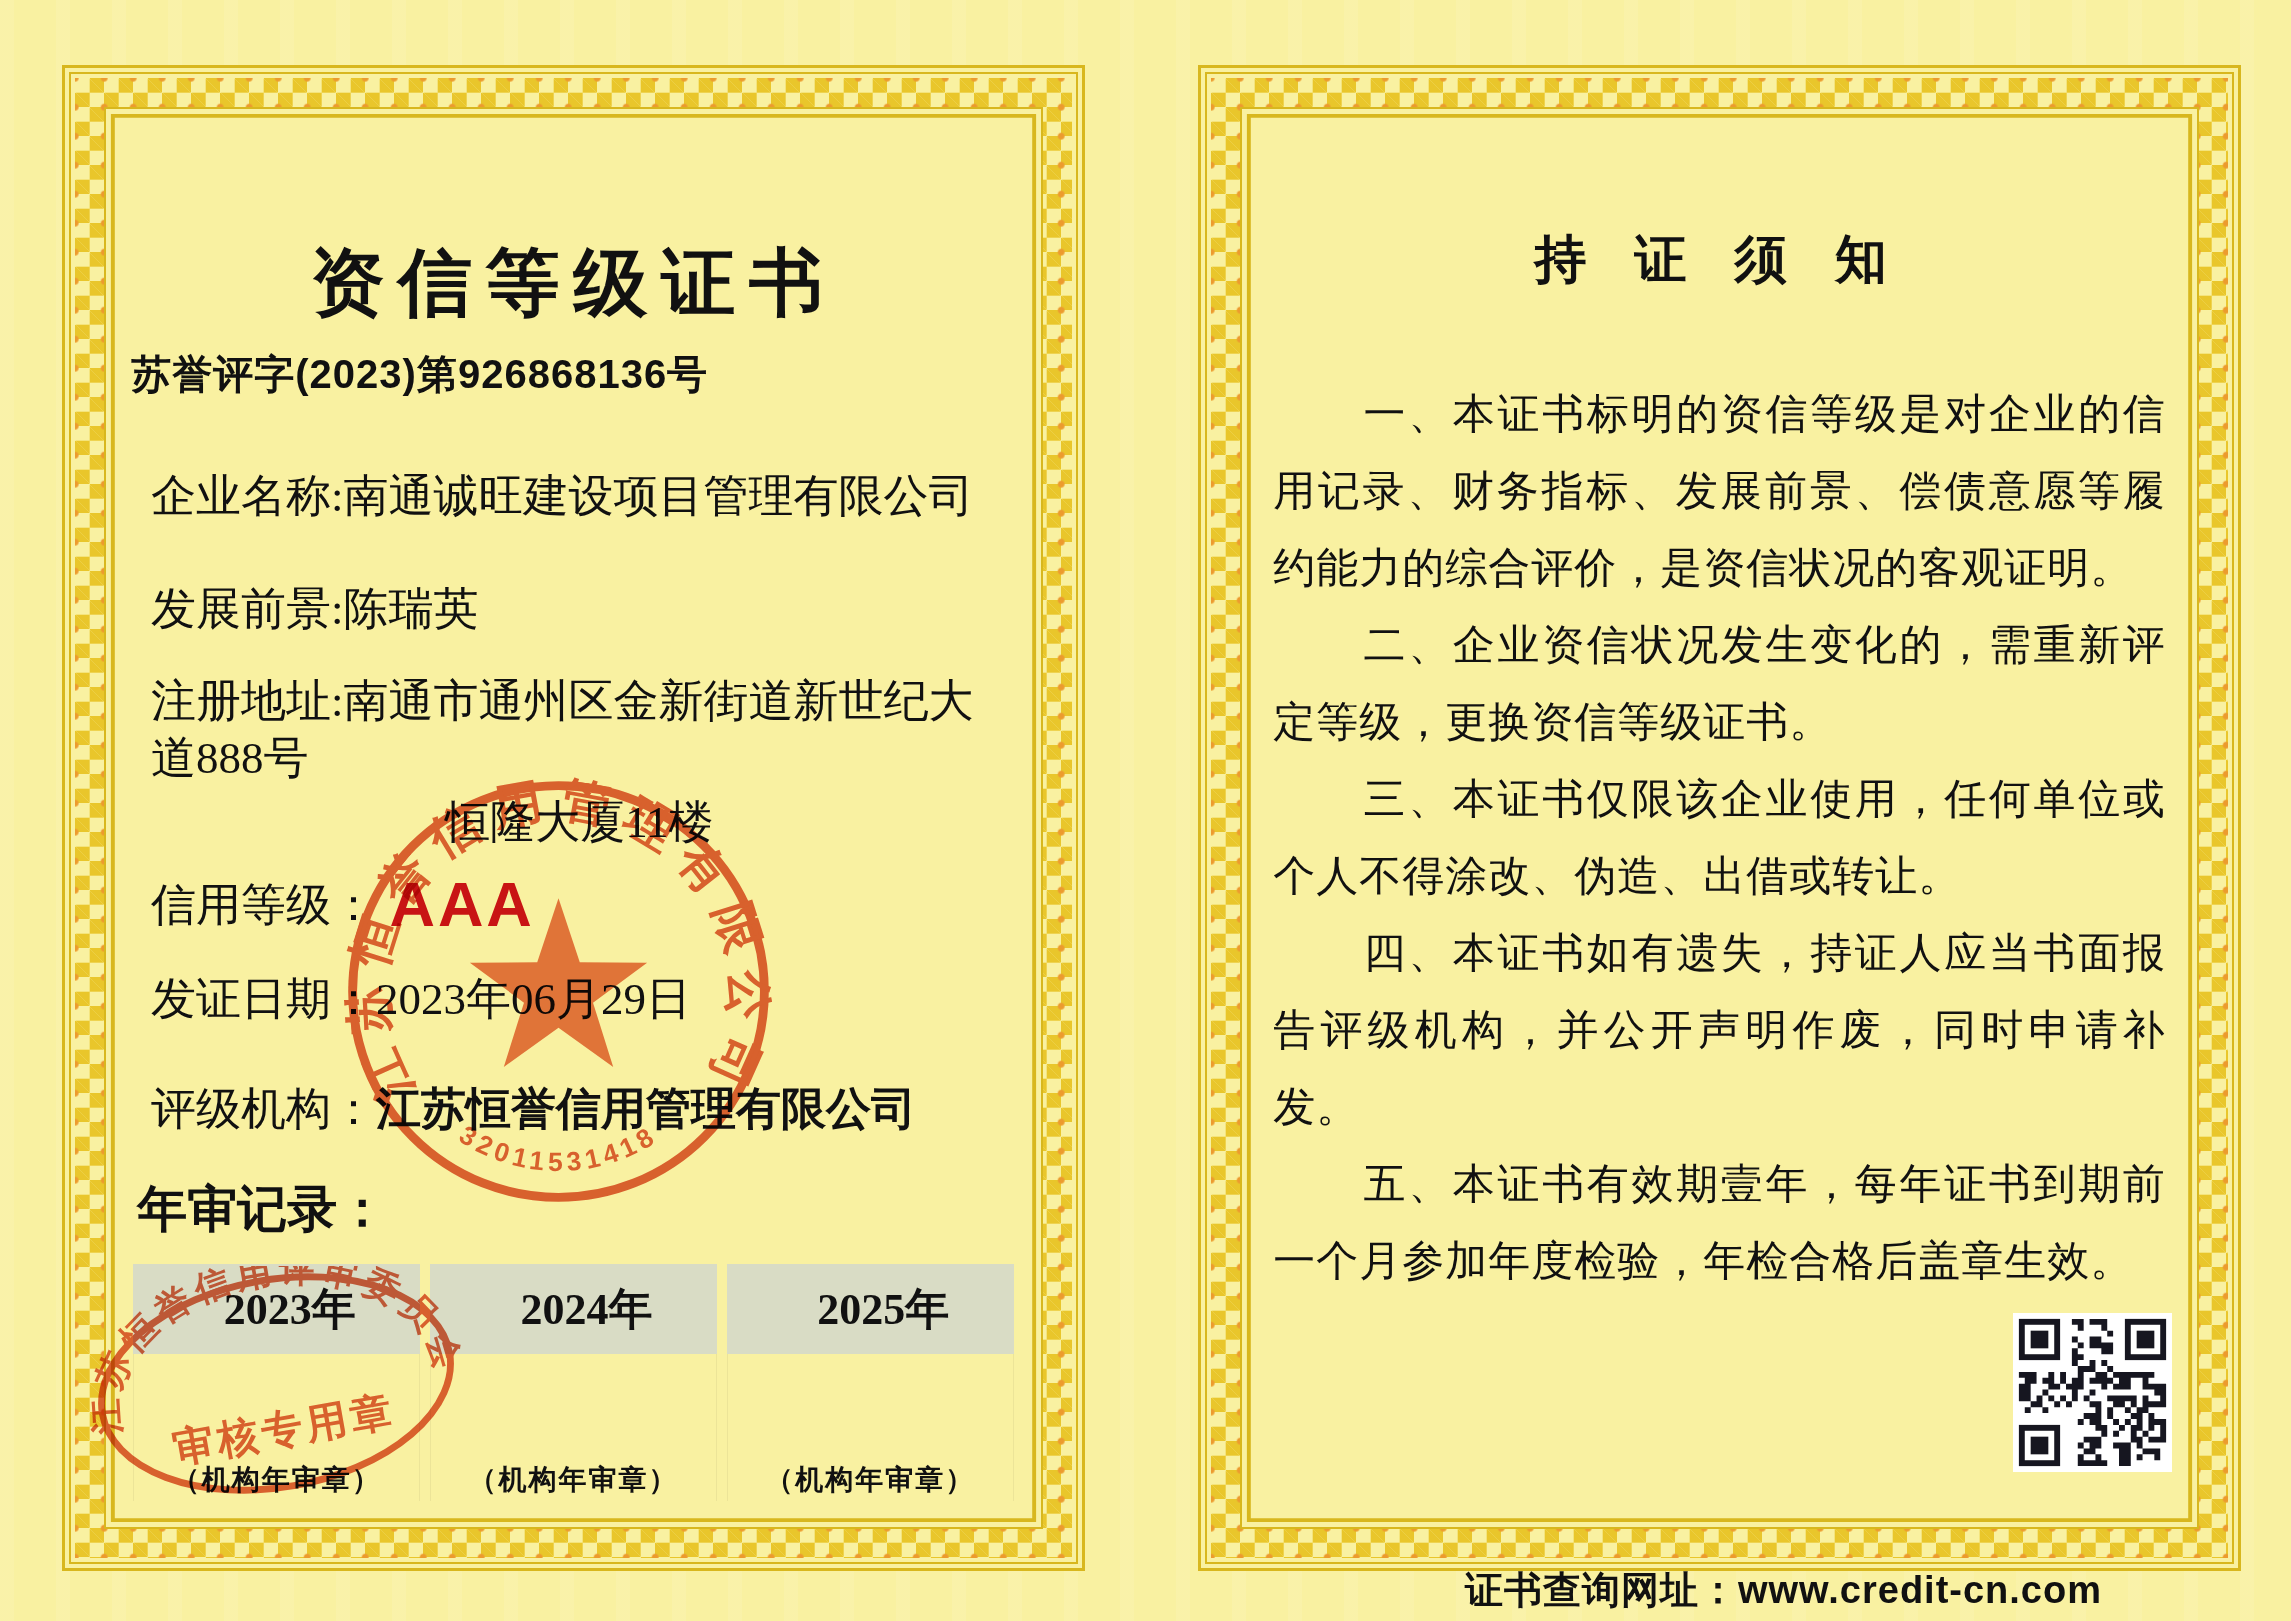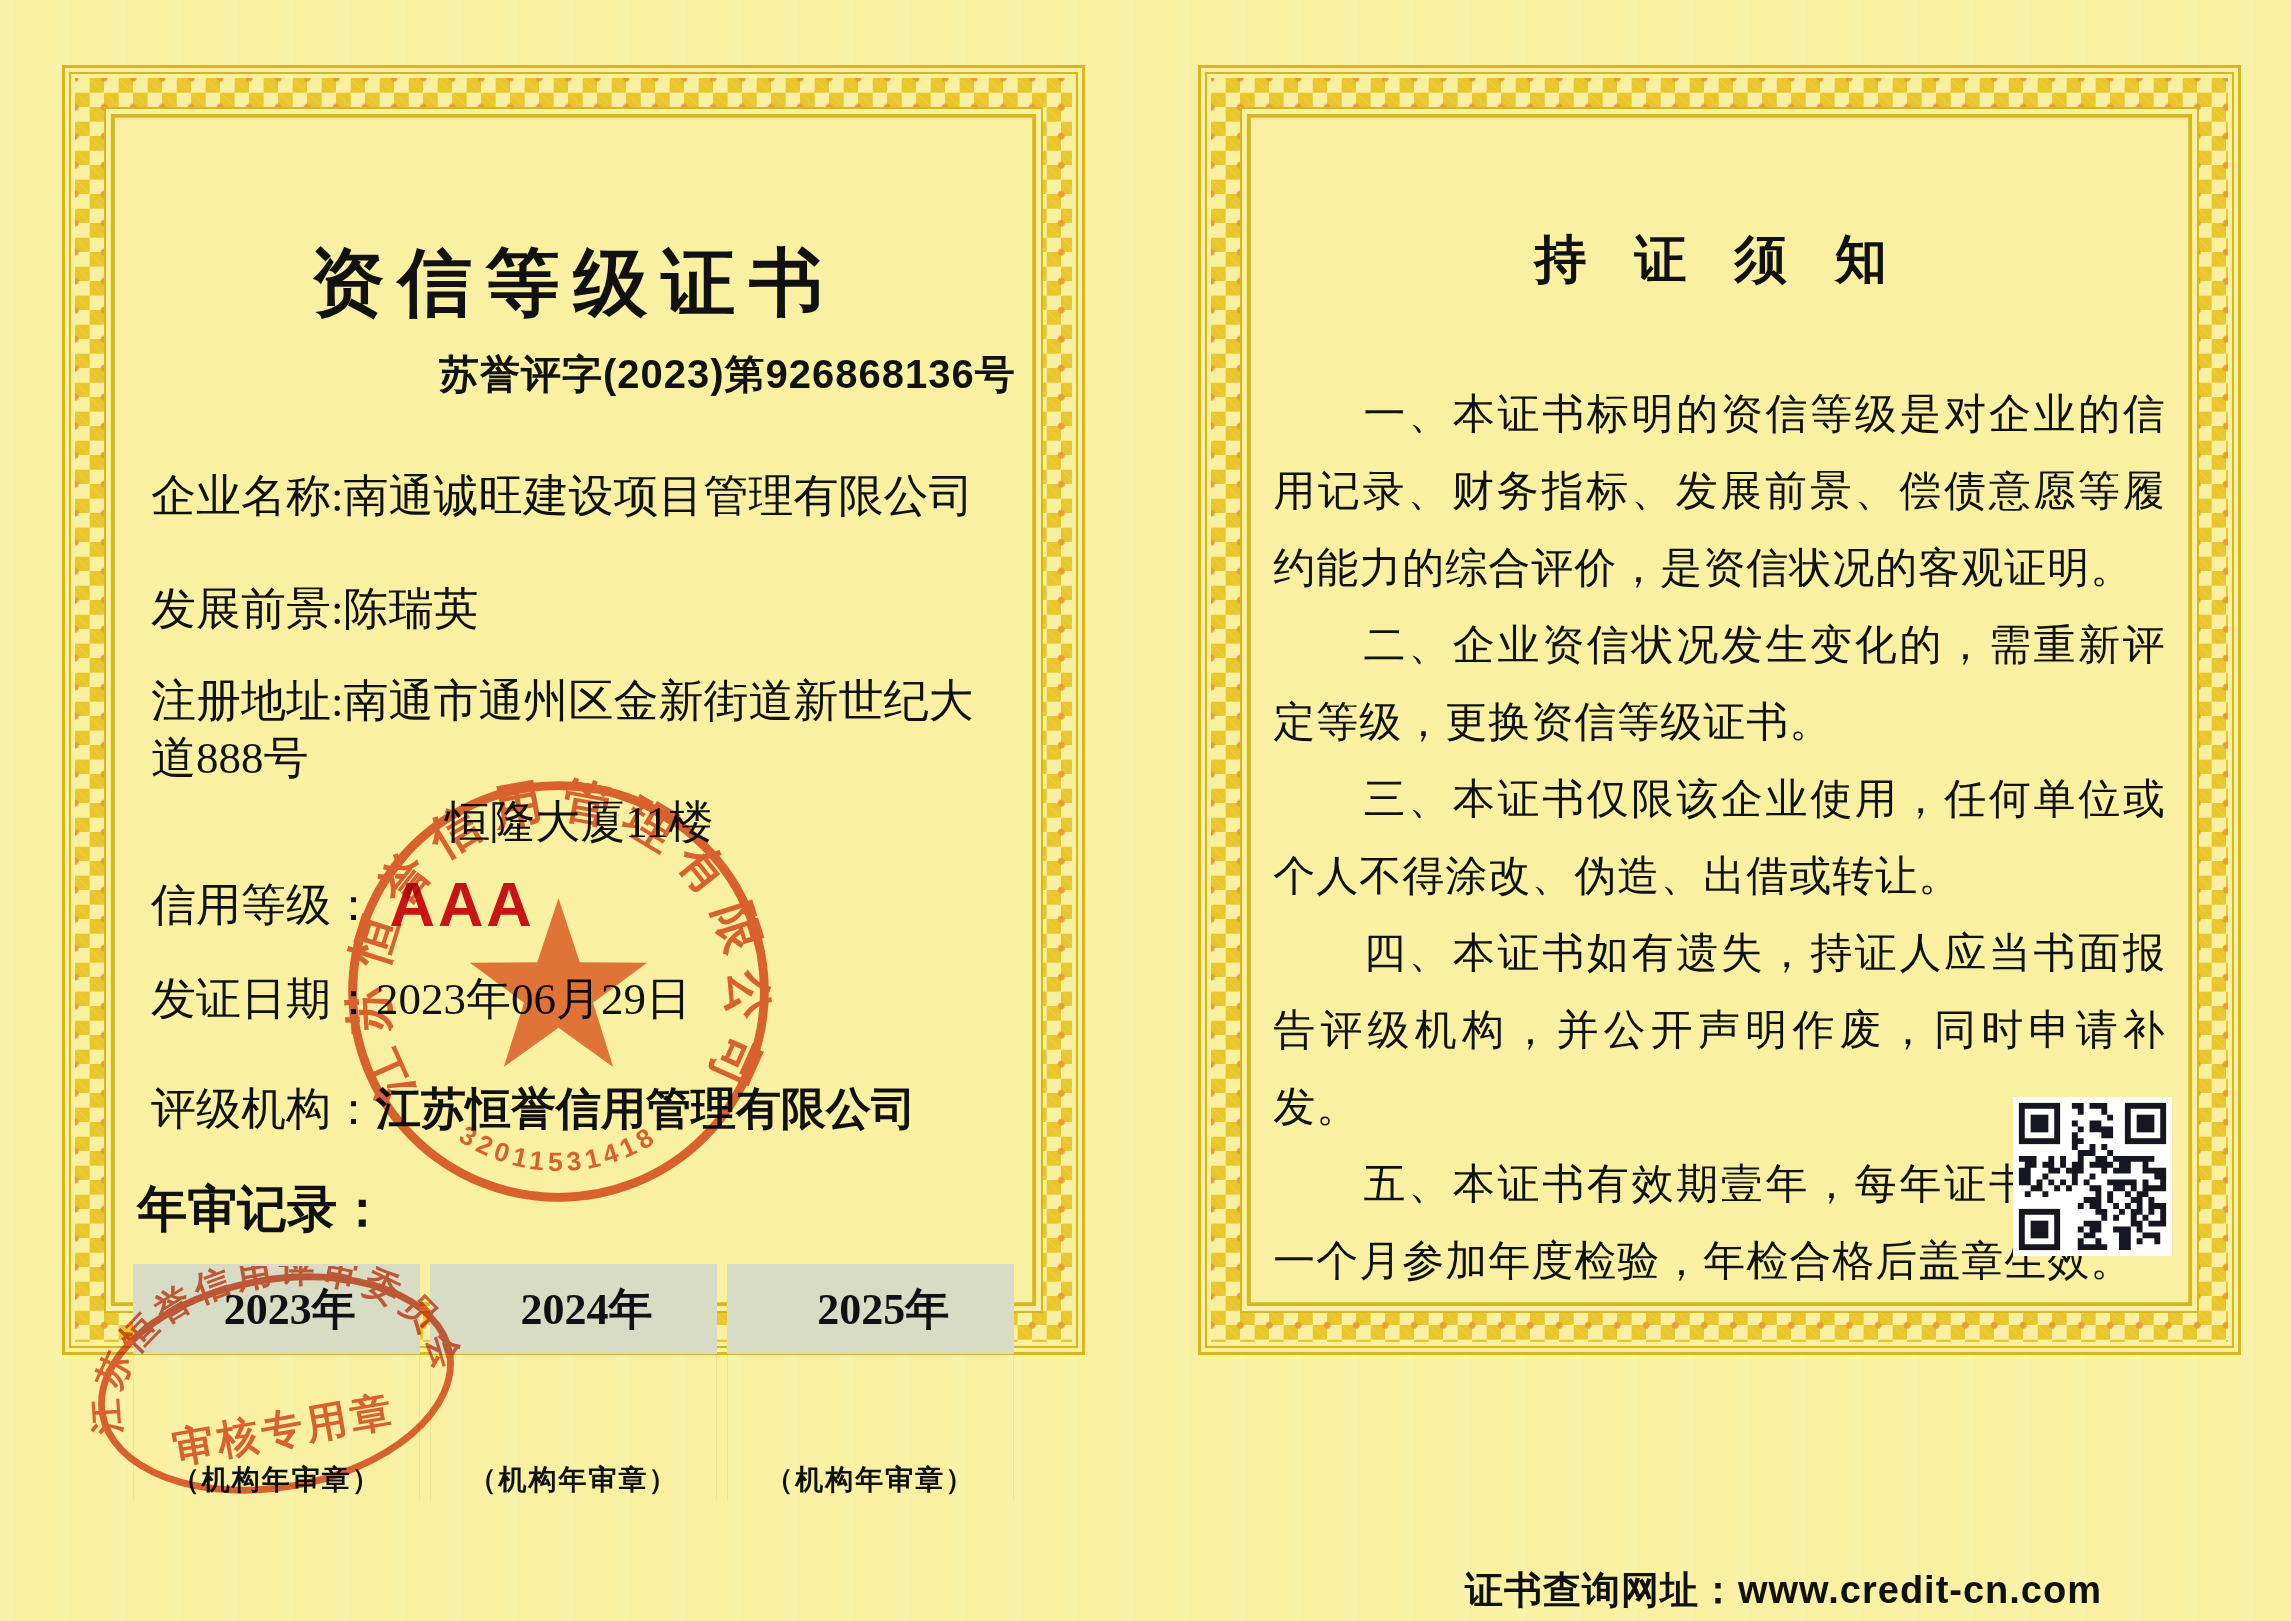--- a/index.html
+++ b/index.html
@@ -16,21 +16,21 @@
   }
   
   #canvas::before{
     content:""; position:absolute; inset:0; pointer-events:none;
     background:repeating-linear-gradient(90deg, rgba(255,255,255,.18) 0 13.7px, rgba(255,255,255,0) 13.7px 56px);
     opacity:.5;
   }
 
   
   .page{
-    position:absolute; top:65px; height:1290px; box-sizing:border-box;
+    position:absolute; top:65px; height:1506px; box-sizing:border-box;
     border:3.9px solid var(--gold); padding:3.9px; background:var(--paper);
   }
   .page-left{left:62px; width:1023px;}
   .page-right{left:1198px; width:1043px;}
   .frame2{height:100%; box-sizing:border-box; border:2.9px solid var(--gold); padding:3.9px;}
   .band{
     height:100%; box-sizing:border-box; padding:29px;
     background-color:var(--paper);
     background-image:
       radial-gradient(circle, var(--orange) 2.9px, rgba(236,155,46,0) 3.9px),
@@ -45,21 +45,21 @@
     box-shadow: inset 0 0 0 4.9px var(--paper), inset 0 0 0 8.8px var(--gold);
     padding:0 25.5px;
   }
 
   
   .cert-title{
     margin:137px 0 0; text-align:center; font-weight:bold; font-size:74px; line-height:1;
     letter-spacing:13.7px; font-family:"Liberation Sans","DejaVu Sans",sans-serif;
   }
   .cert-no{
-    margin-top:31px; text-align:right; font-weight:bold; font-size:40px; line-height:1.15;
+    margin-top:31px; text-align:left; font-weight:bold; font-size:40px; line-height:1.15;
     letter-spacing:1px; font-family:"Liberation Sans","DejaVu Sans",sans-serif;
   }
   .field{font-size:45px; line-height:1.25; margin-left:19.6px;}
   .f-company{margin-top:71px;}
   .f-legal{margin-top:57px;}
   .f-address{margin-top:36px;}
   .f-address2{margin-top:7.8px; margin-left:314px; font-size:45px;}
   .f-rating{margin-top:23.5px; display:flex; align-items:center;}
   .rating-value{
     color:var(--rating_red); font-weight:bold; font-size:63px; letter-spacing:2.9px;

